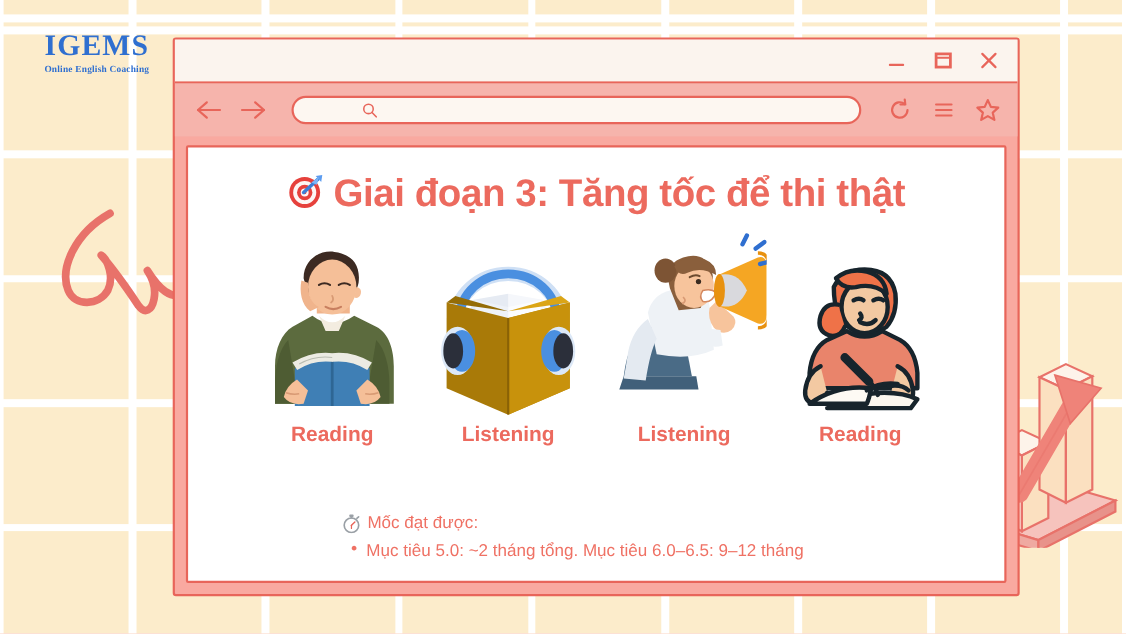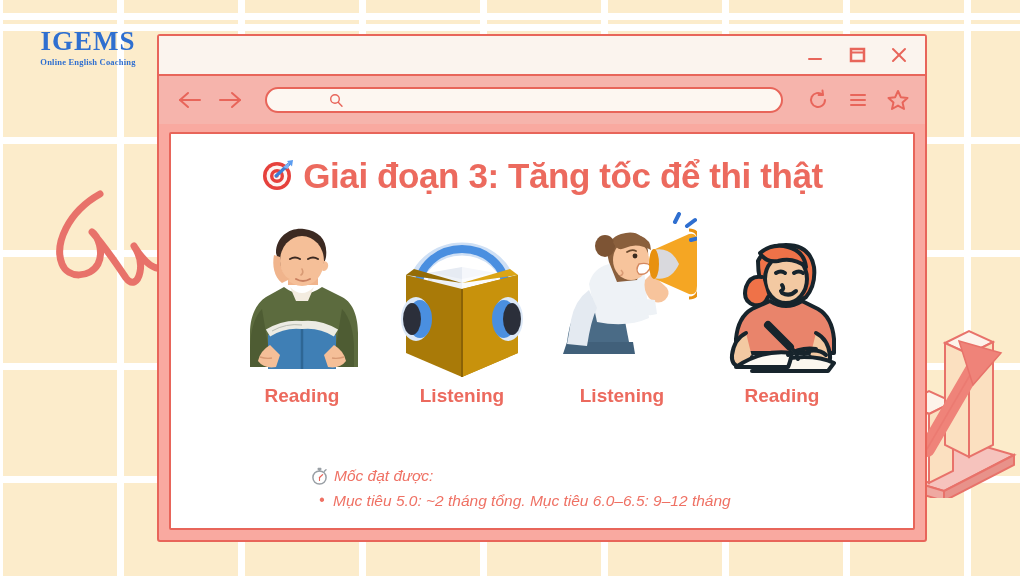--- a/index.html
+++ b/index.html
@@ -186,21 +186,20 @@
     margin-top: 8px;
     font-size: 19px;
     font-weight: 700;
     color: #ec6a5e;
   }
 
   .footer-note {
     position: absolute;
     left: 140px; top: 330px;
     color: #ef7164;
-    font-style: italic;
     font-size: 15.5px;
     line-height: 1.5;
   }
   .footer-note .note-head {
     display: flex;
     align-items: center;
     gap: 6px;
   }
   .footer-note ul {
     list-style: none;

